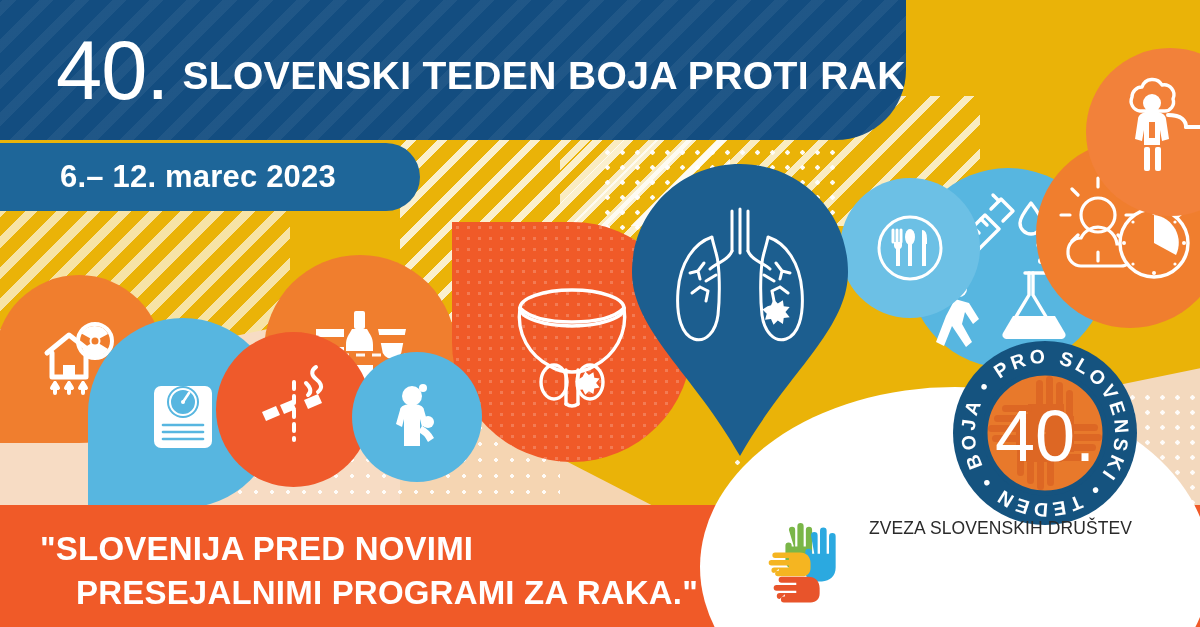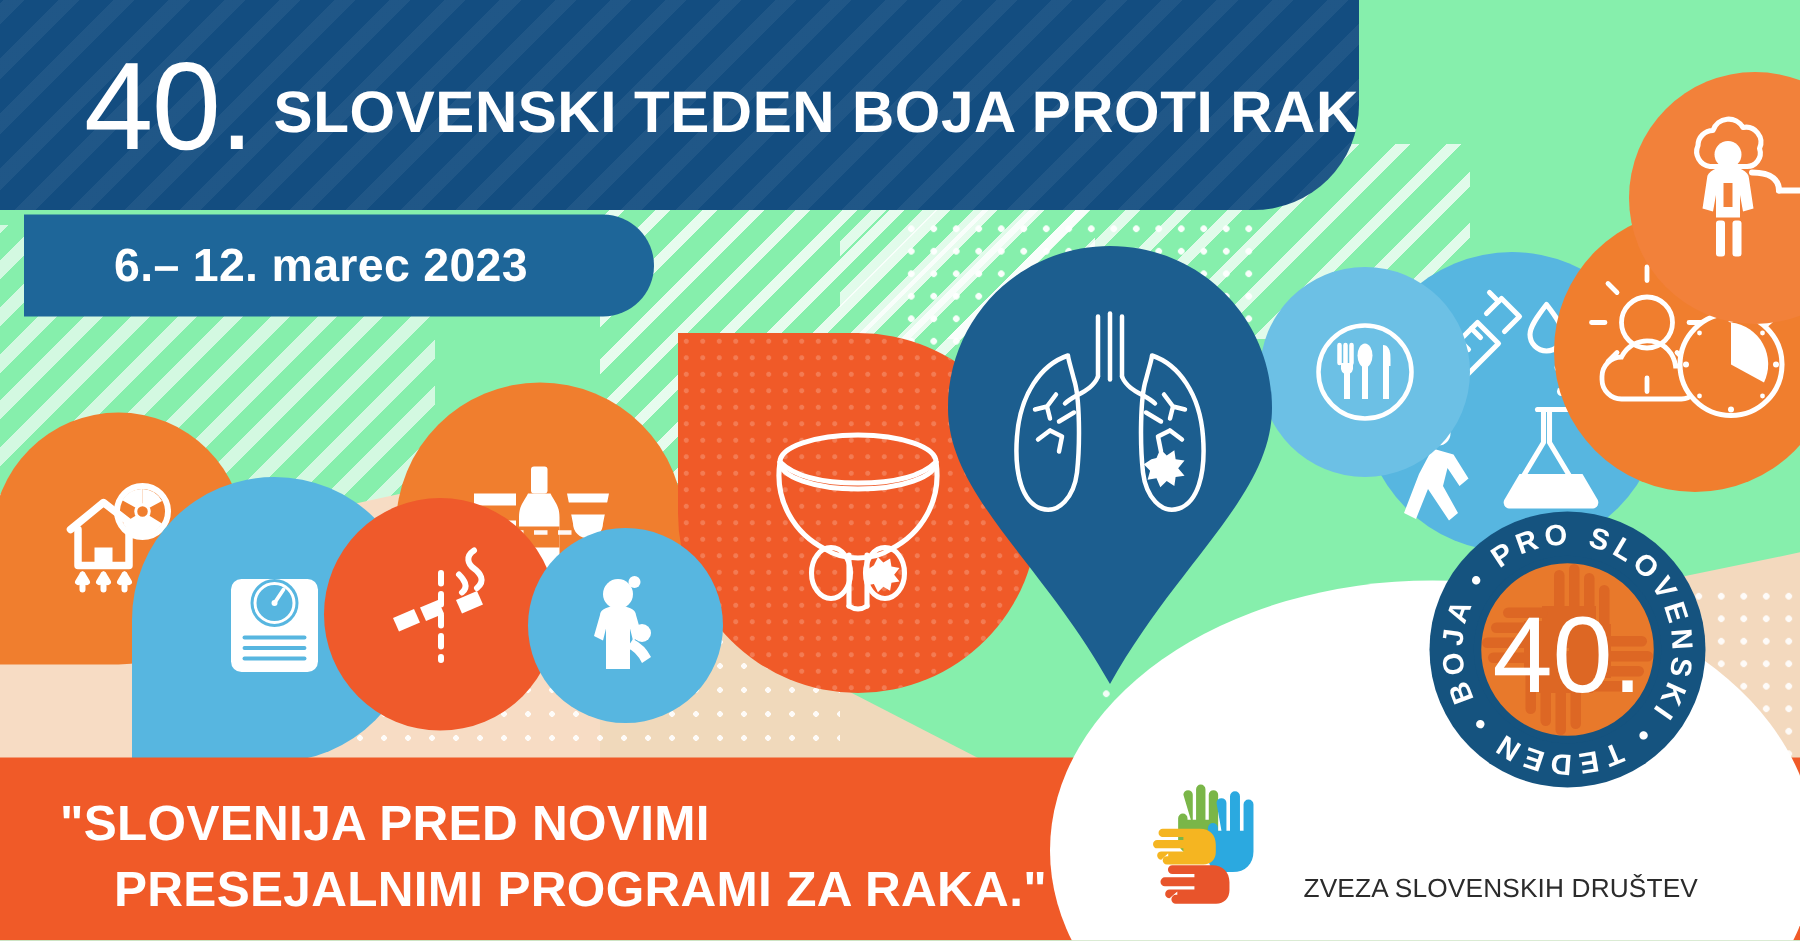--- a/index.html
+++ b/index.html
@@ -2,21 +2,21 @@
 <html><head>
 <meta charset="utf-8">
 <style>
   html,body{margin:0;padding:0;background:#fff;}
   body{font-family:"Liberation Sans",sans-serif;}
 
   #banner{
     position:relative;
     width:1200px;height:627px;
     overflow:hidden;
-    background:#86efac;
+    background:#eab308;
   }
 
   
   .bg-layer{position:absolute;inset:0;pointer-events:none;}
 
   .diag-stripes-left{
     position:absolute;left:-40px;top:150px;width:330px;height:400px;
     background:repeating-linear-gradient(-45deg,
         rgba(255,255,255,.85) 0 9px,
         rgba(0,0,0,0) 9px 22px);
@@ -98,21 +98,21 @@
     letter-spacing:-1px;
     font-family:"Liberation Sans",sans-serif;
   }
   .h-title{
     color:#fff;font-size:39px;font-weight:700;letter-spacing:.4px;
     margin-left:14px;margin-top:11px;
     white-space:nowrap;
   }
 
   .date-badge{
-    position:absolute;left:16px;top:143px;height:68px;width:420px;
+    position:absolute;left:0;top:143px;height:68px;width:420px;
     background:#1E6699;
     border-top-right-radius:40px;border-bottom-right-radius:40px;
     display:flex;align-items:center;
     z-index:7;
   }
   .date-badge span{
     color:#fff;font-size:31px;font-weight:700;margin-left:60px;
     letter-spacing:.2px;white-space:nowrap;
   }
 
@@ -149,21 +149,21 @@
   }
 
   
   .badge40{
     position:absolute;left:950px;top:338px;width:190px;height:190px;z-index:11;
   }
 
   
   .assoc{
     position:absolute;left:765px;bottom:18px;z-index:12;
-    display:flex;align-items:flex-end;gap:12px;
+    display:flex;align-items:flex-start;gap:12px;
   }
   .assoc-text{
     color:#2B2B2B;font-size:17.5px;line-height:1.26;font-weight:400;
     letter-spacing:.1px;padding-bottom:6px;
   }
   .assoc-text .l1,.assoc-text .l2{display:block;white-space:nowrap;}
 </style>
 </head>
 <body>
 

